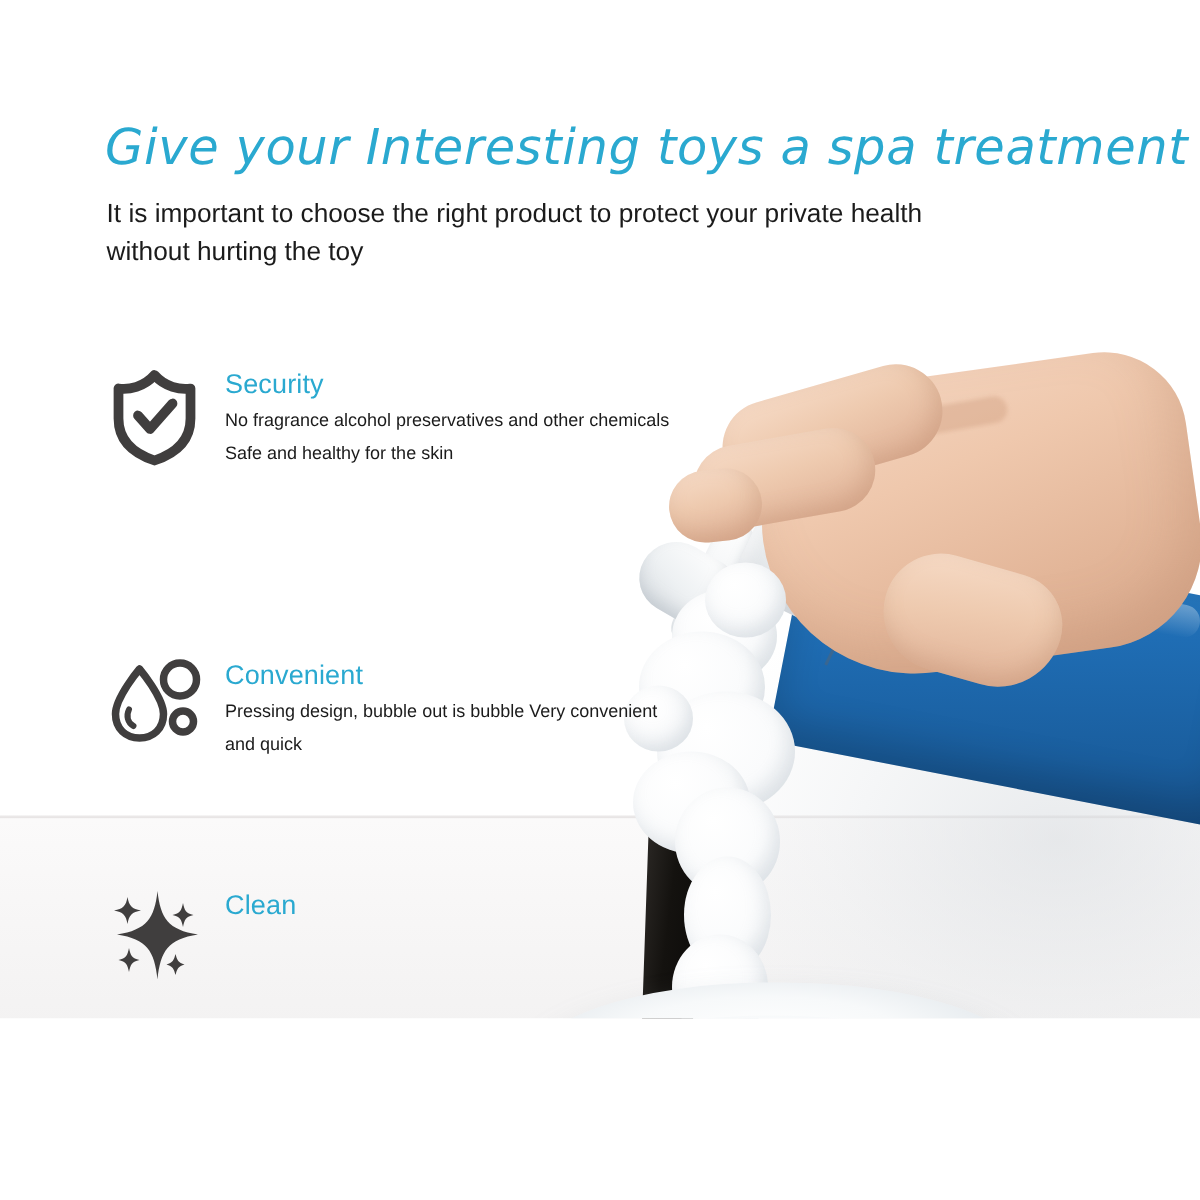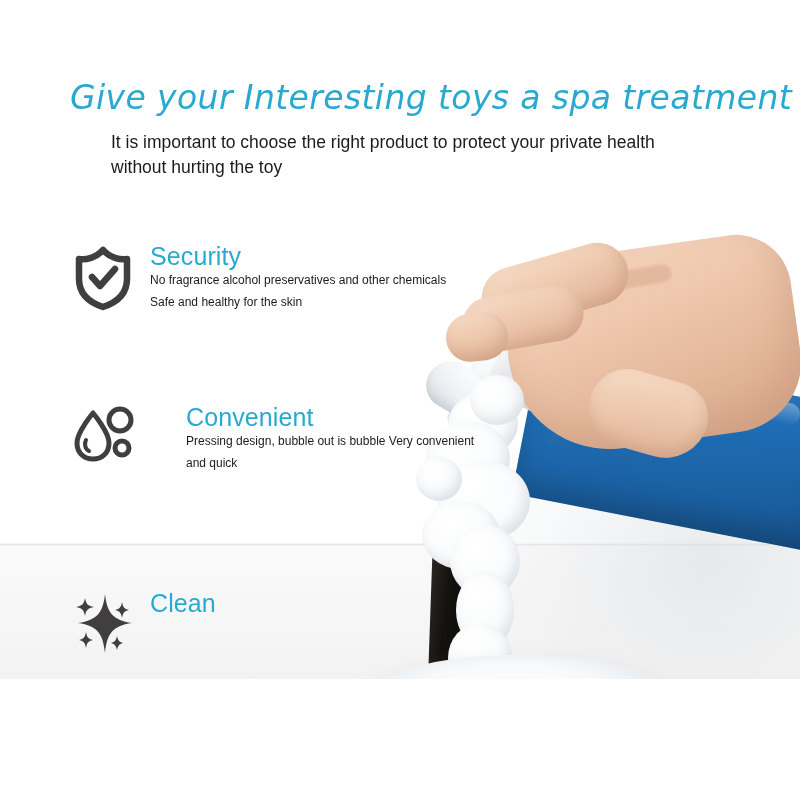--- a/index.html
+++ b/index.html
@@ -55,45 +55,44 @@
     color: #2aa9d0;
     white-space: nowrap;
   }
   .subtitle {
     position: absolute;
     left: 71px; top: 130px;
     width: 560px;
     font-size: 17.5px;
     line-height: 25px;
     color: #1b1b1b;
-    margin-left: 40px;
   }
 
   
   .feature {
     position: absolute;
     display: flex;
     align-items: flex-start;
   }
   .feature.f1 { left: 72px; top: 243px; }
-  .feature.f2 { left: 72px; top: 404px; gap: 36px; }
+  .feature.f2 { left: 72px; top: 437px; }
   .feature.f3 { left: 72px; top: 590px; text-align: center; }
 
   .feature-icon {
     width: 78px;
     flex: 0 0 78px;
     display: flex;
     justify-content: flex-start;
     align-items: flex-start;
     padding-top: 2px;
   }
   .feature-body { padding-top: 0; }
 
   .feature-title {
-    font-size: 25px;
+    font-size: 18px;
     color: #2aa9d0;
     line-height: 26px;
     margin: 0 0 1px 0;
     letter-spacing: 0.1px;
   }
   .feature-desc {
     font-size: 12px;
     line-height: 21.5px;
     color: #1b1b1b;
     max-width: 310px;

